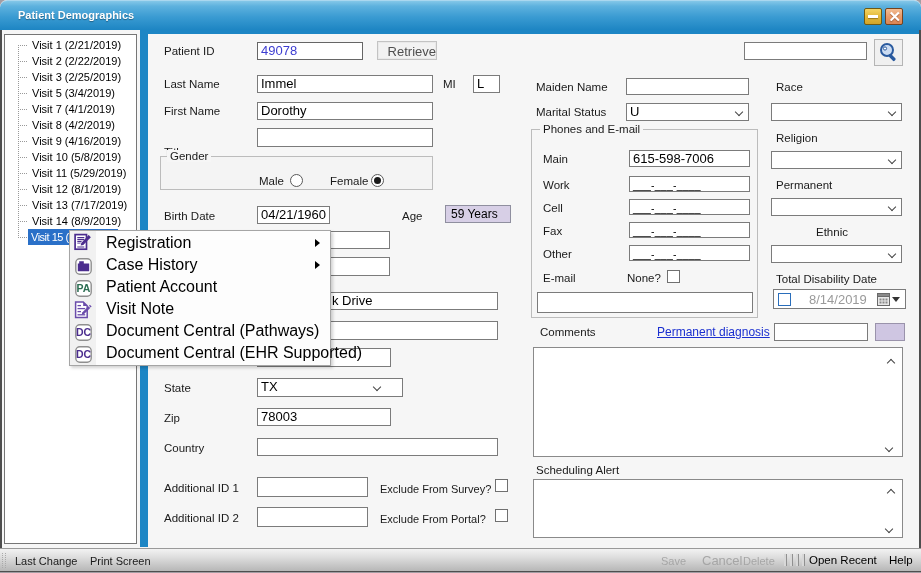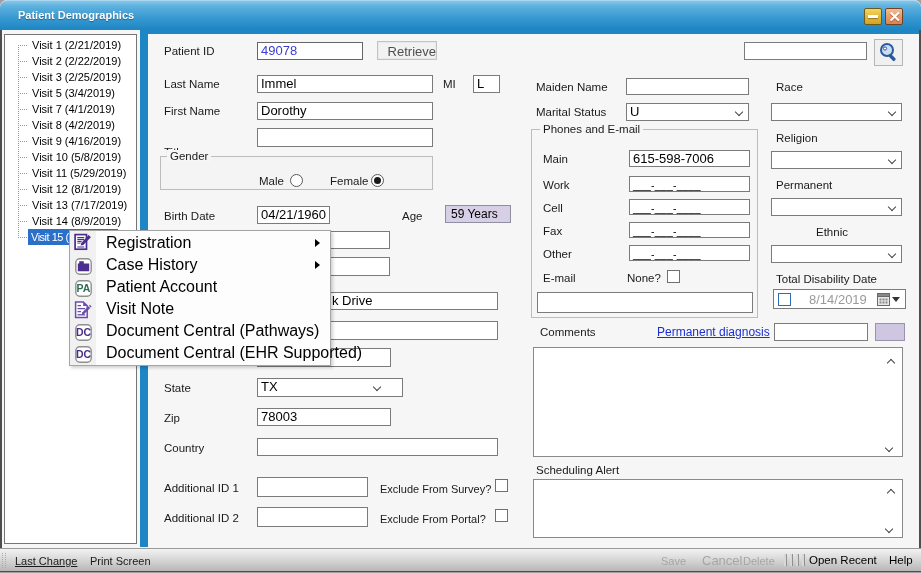--- a/index.html
+++ b/index.html
@@ -181,21 +181,21 @@
     </div>
     <span class="lbl" style="left:536px;top:463px;">Scheduling Alert</span>
 
     <div style="left:533px;top:479px;width:370px;height:59px;background:#fff;border:1px solid #8a8a8a;">
       <span class="chev" style="left:352px;top:8px;transform:rotate(180deg);"></span>
       <span class="chev" style="left:352px;top:46px;"></span>
     </div>
   </div>
 
   <div id="status" style="left:0;top:548px;width:921px;height:23px;background:linear-gradient(#f2f2f2,#dcdcdc 40%,#c3c3c3 80%,#b7b7b7);border-top:1px solid #9a9a9a;">
-    <span class="lbl" style="left:15px;top:5px;font-size:11px;text-decoration:underline;">Last Change</span>
+    <span class="lbl" style="left:15px;top:5px;font-size:11px;">Last Change</span>
     <span class="lbl" style="left:90px;top:5px;font-size:11px;">Print Screen</span>
     <span class="lbl" style="left:661px;top:5px;color:#a6a6a6;font-size:11px;">Save</span>
     <span class="lbl" style="left:702px;top:5px;color:#a6a6a6;font-size:13px;">Cancel</span>
     <span class="lbl" style="left:743px;top:5px;color:#a6a6a6;font-size:11px;">Delete</span>
     <span style="left:784px;top:5px;width:3px;height:12px;background:#d8d8d8;border-right:1px solid #909090;"></span>
     <span style="left:790px;top:5px;width:3px;height:12px;background:#d8d8d8;border-right:1px solid #909090;"></span>
     <span style="left:796px;top:5px;width:3px;height:12px;background:#d8d8d8;border-right:1px solid #909090;"></span>
     <span style="left:802px;top:5px;width:3px;height:12px;background:#d8d8d8;border-right:1px solid #909090;"></span>
     <span class="lbl" style="left:809px;top:4px;font-size:11.5px;color:#000;">Open Recent</span>
     <span class="lbl" style="left:889px;top:4px;font-size:11.5px;color:#000;">Help</span>

